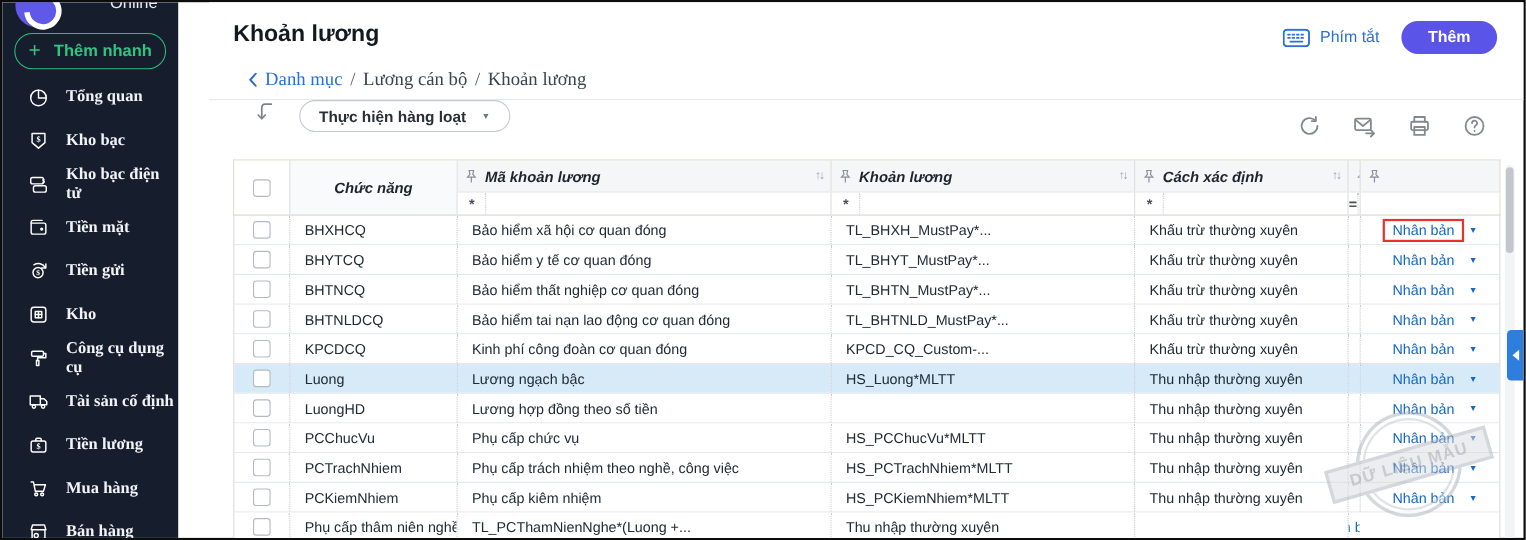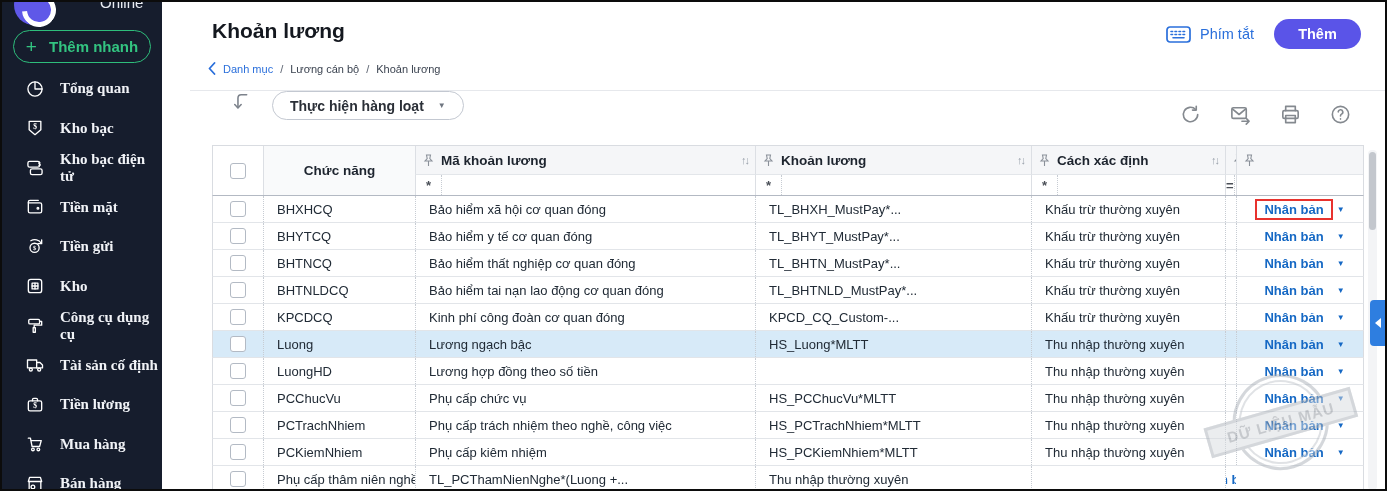--- a/index.html
+++ b/index.html
@@ -21,22 +21,22 @@
   .side-menu { position:absolute; top:67px; left:0; right:0; }
   .side-item { height:39.5px; display:flex; align-items:center; padding-left:23px; gap:15px;
                font-size:15px; font-weight:600; color:#f1f3f7; cursor:pointer;font-family:Liberation Serif, serif; }
   .sicon { width:20px; height:20px; flex:0 0 20px; color:#fff; }
   .sicon svg { width:20px; height:20px; display:block; }
 
   
   .header { position:absolute; left:188px; right:0; top:0; height:89px; background:#fff;
             border-bottom:1px solid #e6e8ec; }
   .page-title { position:absolute; left:22px; top:17px; font-size:21px; font-weight:700; color:#14181f; }
-  .breadcrumb { position:absolute; left:18px; top:60px; font-size:11px; color:#3b4350;
-                display:flex; align-items:center; gap:7px; }
+  .breadcrumb { position:absolute; left:36px; top:60px; font-size:17px; color:#3b4350;
+                display:flex; align-items:center; gap:7px;font-family:Liberation Serif, serif; }
   .crumb-back { color:#2a6fdb; display:flex; align-items:center; gap:7px; cursor:pointer; }
   .crumb-sep { color:#5b6370; }
   .header-actions { position:absolute; right:24px; top:17px; display:flex; align-items:center; gap:20px; }
   .shortcut { display:flex; align-items:center; gap:9px; color:#2a6fdb; font-size:14.5px; cursor:pointer; }
   .btn-add { min-width:87px; height:30px; border:none; border-radius:16px; background:#5a54e8; color:#fff;
              font-size:14.5px; font-weight:700; cursor:pointer; padding:0 20px;
              font-family:"Liberation Sans","DejaVu Sans",sans-serif; }
 
   
   .toolbar { position:absolute; left:188px; right:0; top:89px; height:54px; display:flex; 
@@ -47,21 +47,21 @@
                 color:#2a2f37; cursor:pointer; }
   .pill-caret { font-size:8px; color:#6f7680; }
   .toolbar-icons { position:absolute; right:33px; top:12px; display:flex; gap:27px; align-items:center; }
   .tool-icon { width:23px; height:23px; color:#84898f; cursor:pointer; }
   .tool-icon svg { width:23px; height:23px; display:block; }
 
   
   .grid { position:absolute; left:210px; top:143px; width:1152px; }
   .grid-head { display:grid; grid-template-columns:50px 152px 340px 276px 194px 11px 127px;
                grid-template-rows:28px 21px; border:1px solid #d9dce1; border-bottom:1px solid #b3b9c3;
-               background:#fef9c3; }
+               background:#fef9c3;font-style:italic; }
   .hcell { background:#f5f6f8; display:flex; align-items:center; padding:0 7px; border-left:1px solid #dcdfe4;
            overflow:hidden; cursor:pointer; }
   .hcell:first-child { border-left:none; }
   .h-label { font-size:13.5px; font-weight:700; color:#1d242e; white-space:nowrap; }
   .pin-icon { width:11px; height:13px; color:#8a9099; margin-right:7px; flex:0 0 11px; }
   .pin-icon svg { width:11px; height:13px; display:block; }
   .sort-glyph { margin-left:auto; font-size:11px; color:#9aa1ab; letter-spacing:-2px; white-space:nowrap; }
   .c-span2 { grid-row:1/3; }
   .hcell.c-check { background:#fff; justify-content:center; }
   .hcell.c-func { background:#f9fafb; justify-content:center; }
@@ -76,21 +76,21 @@
   .trow { display:grid; grid-template-columns:50px 152px 340px 276px 194px 11px 127px; height:27px;
           border-left:1px solid #d9dce1; border-right:1px solid #d9dce1; border-bottom:1px solid #e2e5e9;
           background:#fff; }
   .cell { display:flex; align-items:center; font-size:13px; color:#212b36; overflow:hidden;
           white-space:nowrap; border-left:1px dotted #c7ccd3; padding:0 6px 0 13px; }
   .cell:first-child { border-left:none; }
   .c-check { justify-content:center; padding:0; }
   .cb { width:16px; height:16px; border:1px solid #b3bac4; border-radius:3px; background:#fff; cursor:pointer; }
   .c-action { justify-content:center; padding:0; }
   .dup-wrap { display:flex; align-items:center; }
-  .dup { color:#1568c4; font-weight:700; font-size:13px; cursor:pointer; border:2px solid transparent;
+  .dup { color:#1568c4; font-weight:400; font-size:13px; cursor:pointer; border:2px solid transparent;
          padding:1px 7px; text-decoration:none; }
   .act-caret { color:#1568c4; font-size:8px; margin-left:4px; cursor:pointer; }
   .trow.annotated .dup { border-color:#e8322e; }
   .trow.highlighted .cell { background:#d7eaf8; }
   .c-sliver { padding:0; }
 
   
   .vscroll { position:absolute; left:1366px; top:148px; width:9px; height:340px; background:#f3f4f6;
              border-radius:4px; }
   .vthumb { position:absolute; left:1px; top:2px; width:7px; height:78px; background:#c3c7cd; border-radius:4px;

